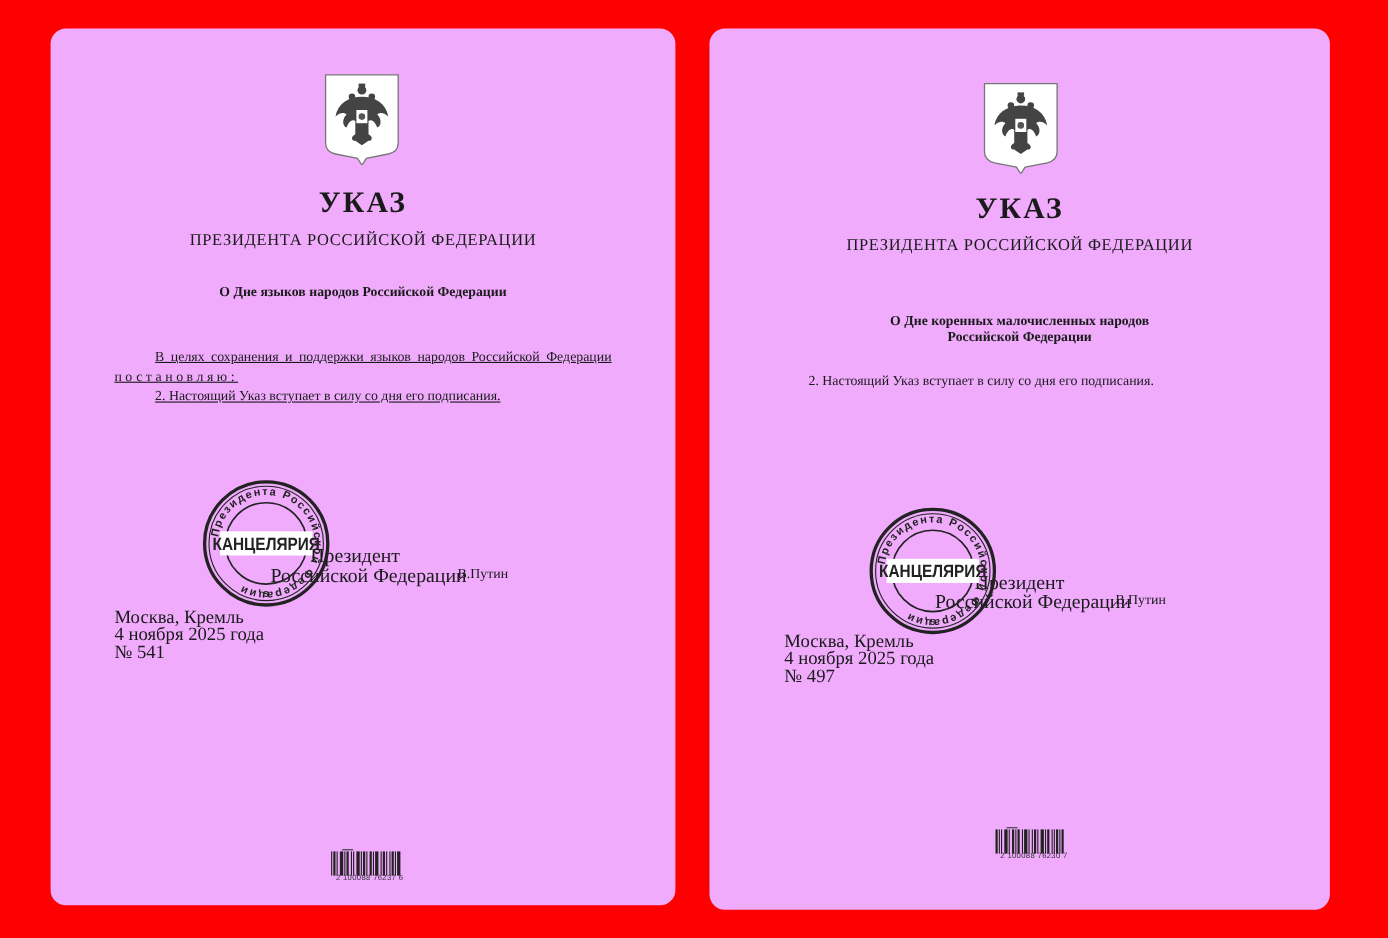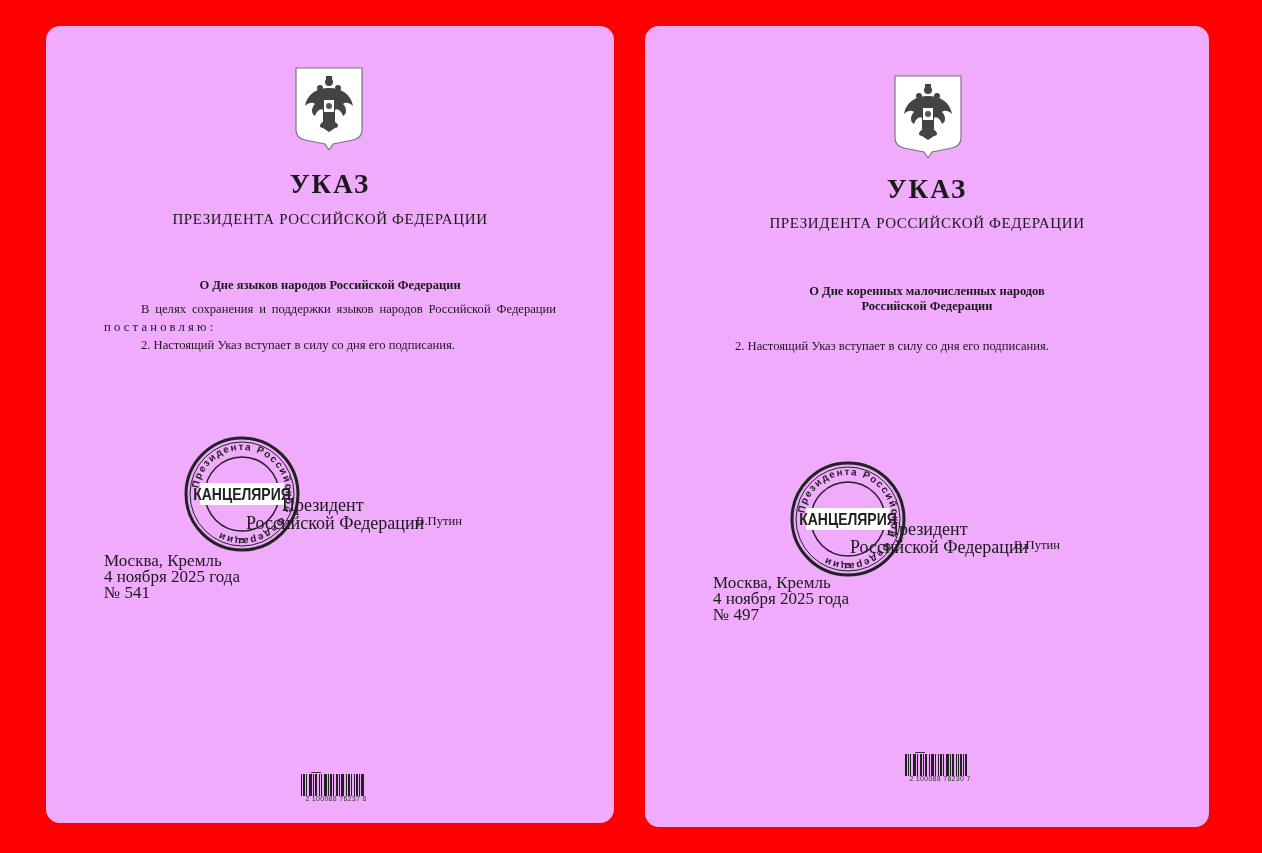--- a/index.html
+++ b/index.html
@@ -117,25 +117,25 @@
         <path d="M36 22 C24 22 14 28 12 40 C16 36 20 36 22 38 C18 42 18 48 22 50 C24 44 28 42 30 44 L30 56 C26 58 26 62 30 62 L36 66 L42 62 C46 62 46 58 42 56 L42 44 C44 42 48 44 50 50 C54 48 54 42 50 38 C52 36 56 36 60 40 C58 28 48 22 36 22 Z"></path>
       </g>
       <rect x="31" y="34" width="10" height="12" fill="#fff"></rect>
       <circle cx="36" cy="40" r="3" fill="#555"></circle>
     </svg>
   </div>
 
   <div class="title" style="top:143px;">УКАЗ</div>
   <div class="subtitle" style="top:185px;">ПРЕЗИДЕНТА РОССИЙСКОЙ ФЕДЕРАЦИИ</div>
 
-  <div class="heading" style="top:252px;">
+  <div class="heading" style="top:232px;">
     <div>О Дне языков народов Российской Федерации</div>
   </div>
 
-  <div class="body-text" style="left:58px; width:452px; top:274px;">
+  <div class="body-text" style="left:58px; width:452px; top:289px;text-decoration:underline;">
     <div class="para indent">
       <span>В целях сохранения и поддержки языков народов Российской Федерации</span>
       <span class="spaced">постановляю:</span>
     </div>
     <div class="para indent">2. Настоящий Указ вступает в силу со дня его подписания.</div>
   </div>
 
   <div class="sign-block" style="left:200px; top:470px;">
     <div style="padding-left:36px;">Президент</div>
     <div>Российской Федерации</div>

